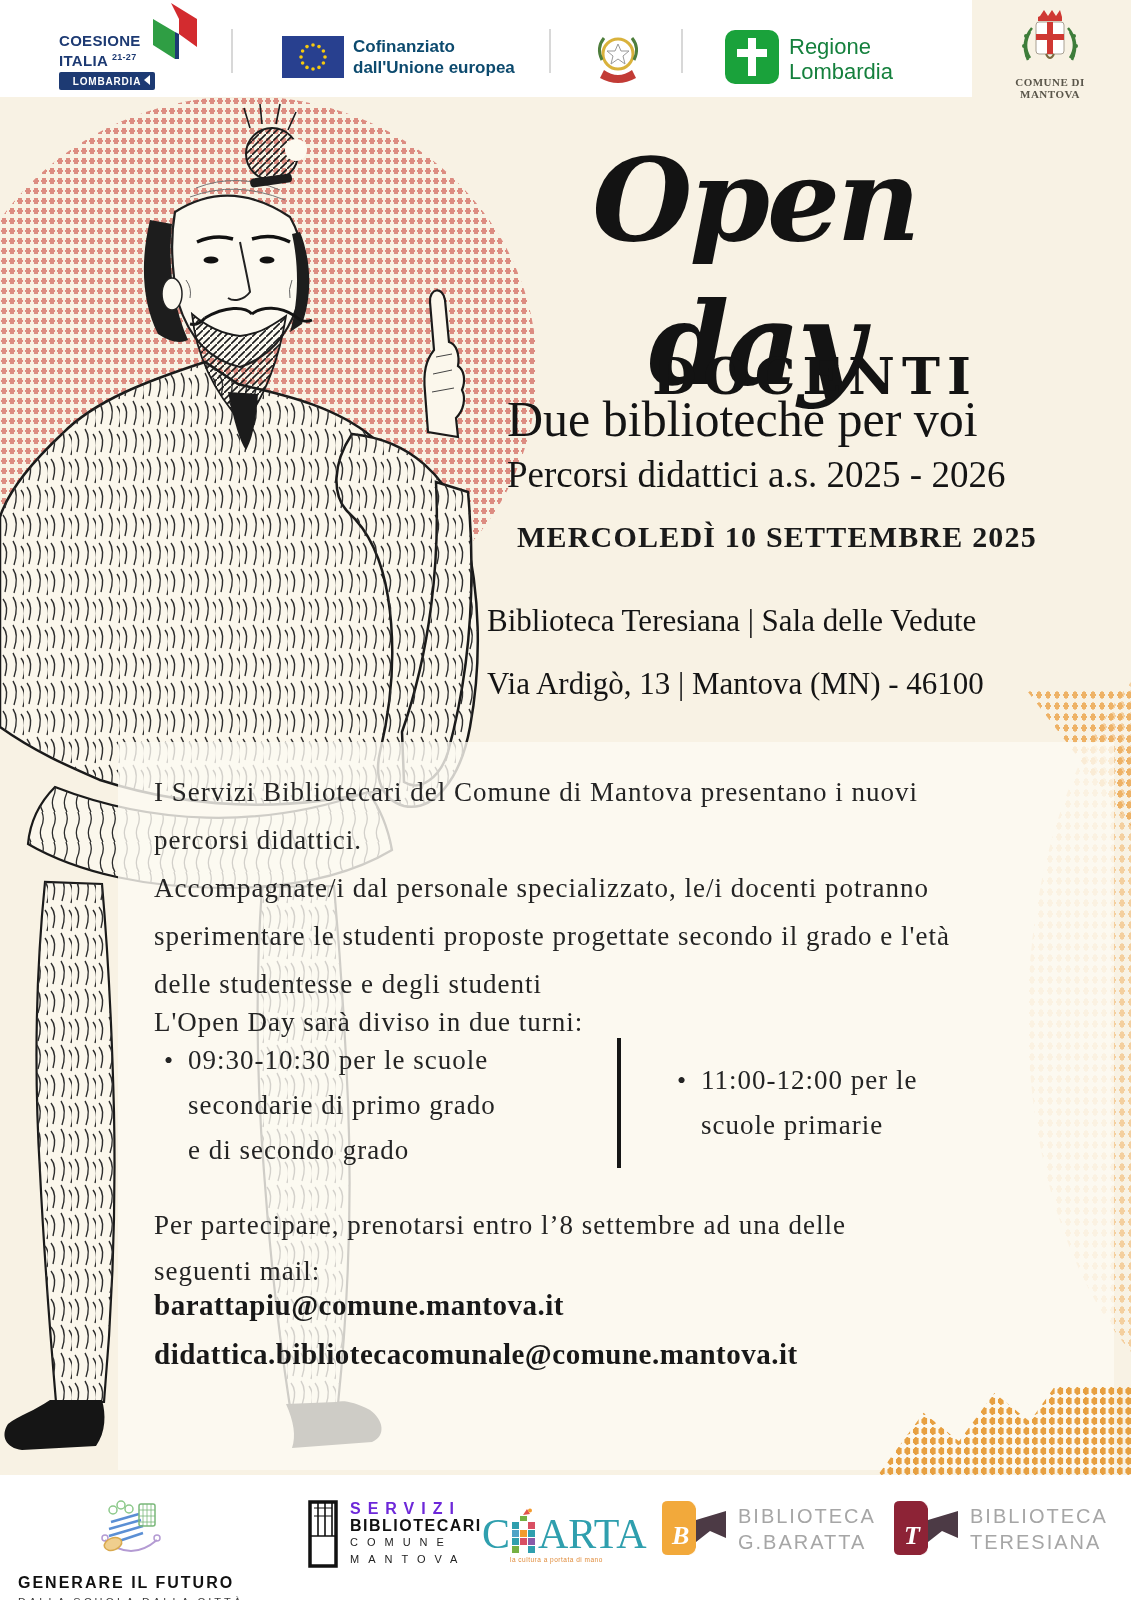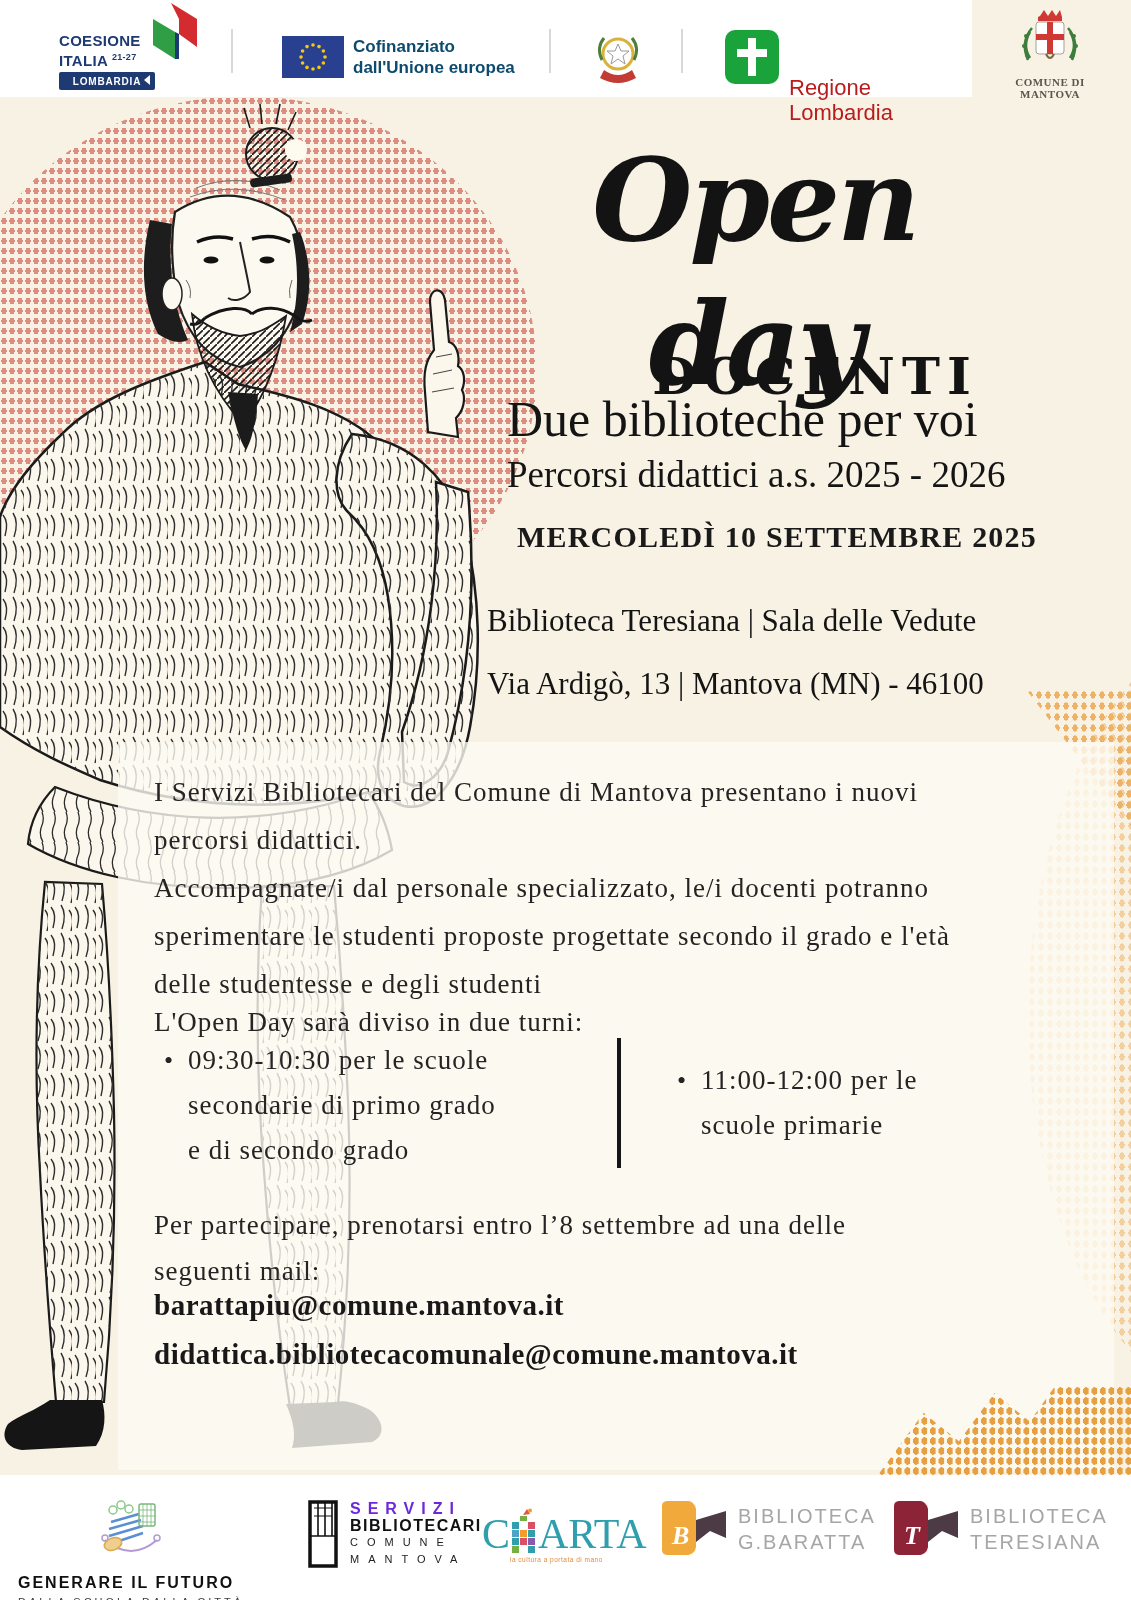--- a/index.html
+++ b/index.html
@@ -71,21 +71,21 @@
   .coesione-badge{margin-top:3px;width:96px;height:18px;background:#1d3a73;border-radius:2px;
      color:#fff;font-family:"Liberation Sans",sans-serif;font-weight:bold;font-size:10px;
      letter-spacing:0.8px;display:flex;align-items:center;justify-content:center;position:relative;}
   .coesione-arrow{position:absolute;left:86px;top:-32px;}
   .eu-flag{position:absolute;left:282px;top:36px;}
   .eu-text{position:absolute;left:353px;top:36px;font-family:"Liberation Sans",sans-serif;
            font-weight:bold;font-size:17px;line-height:21px;color:#0c4a6e;}
   .emblem{position:absolute;left:592px;top:30px;}
   .regione-sq{position:absolute;left:725px;top:30px;}
   .regione-text{position:absolute;left:789px;top:34px;font-family:"Liberation Sans",sans-serif;
-                font-size:22px;line-height:25px;color:#b91c1c;margin-top:41px;}
+                font-size:22px;line-height:25px;color:#15803d;}
   .mantova{position:absolute;left:995px;top:8px;width:110px;text-align:center;z-index:8;}
   .mantova-label{font-family:"Liberation Serif",serif;font-size:11px;line-height:12px;
                  letter-spacing:0.5px;color:#5a564a;font-variant:small-caps;font-weight:bold;}
 
   
   .footer-bar{position:absolute;left:0;top:1475px;width:1131px;height:125px;background:#ffffff;z-index:8;}
   .flogo{position:absolute;display:flex;align-items:center;gap:12px;z-index:9;}
   .lg-generare{left:18px;top:1496px;flex-direction:column;}
   .gen-title{font-family:"Liberation Sans",sans-serif;font-weight:bold;font-size:16px;
              letter-spacing:2px;color:#111;}

